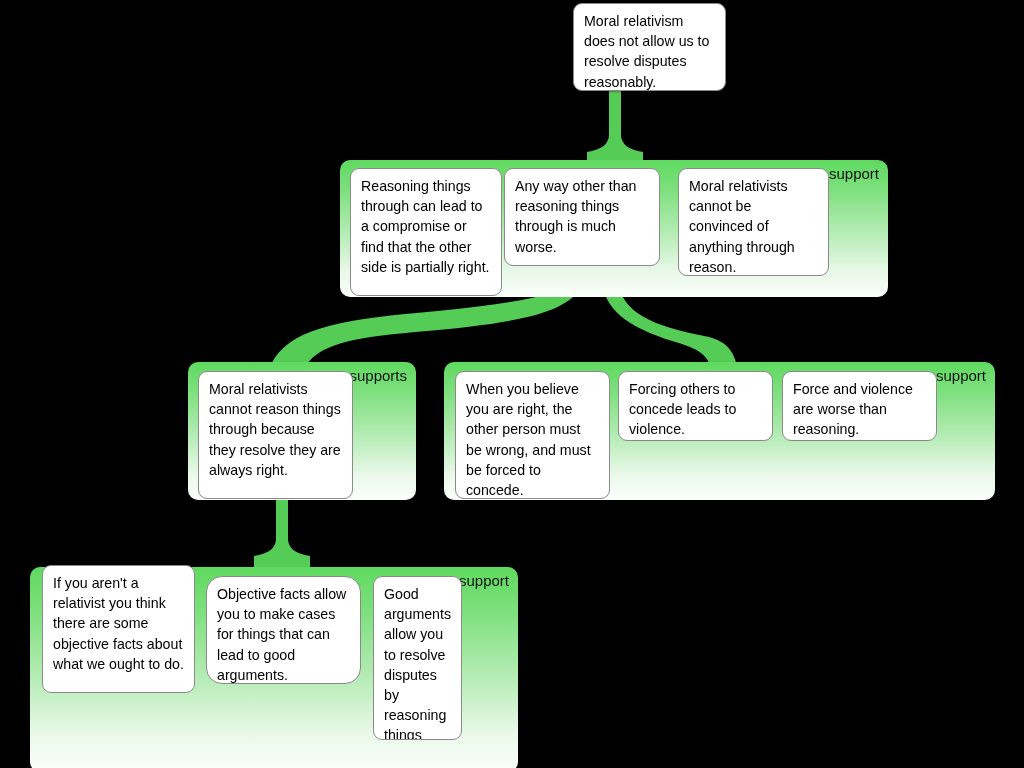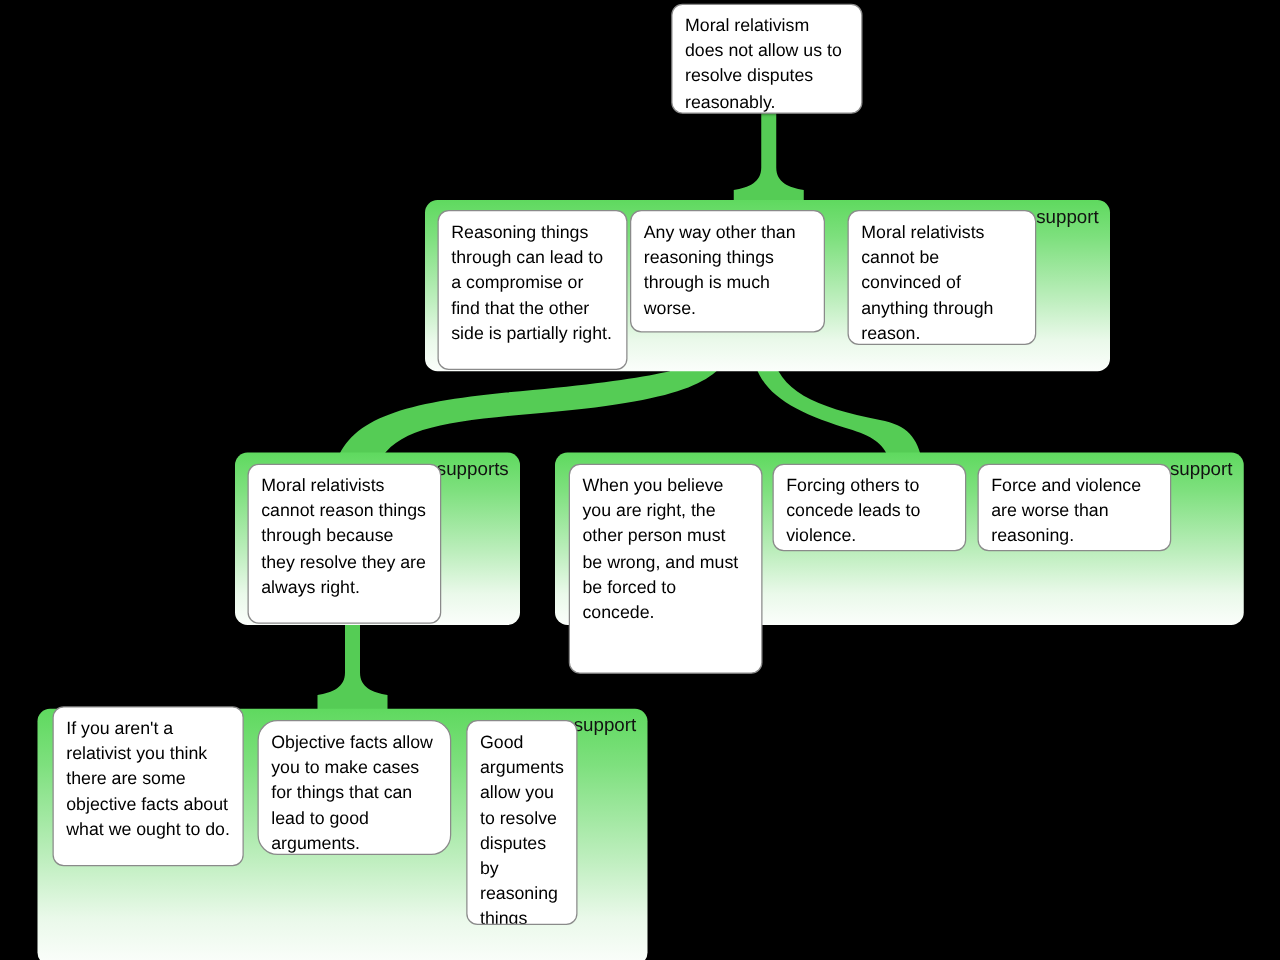--- a/index.html
+++ b/index.html
@@ -41,20 +41,21 @@
     border-radius: 9px;
     box-sizing: border-box;
     padding: 7px 9px 7px 10px;
     font-size: 14.2px;
     line-height: 20.2px;
     color: #000000;
     overflow: hidden;
   }
   .claim.root {
     box-shadow: 0 1px 2px rgba(0,0,0,0.35);
+    margin-left: 36px;
   }
 
   
   .conn {
     position: absolute;
     pointer-events: none;
   }
   .conn svg { display: block; overflow: visible; }
 </style>
 </head>
@@ -115,21 +116,21 @@
   <div class="claim root" style="left:537px; top:3px; width:153px; height:88px;">Moral relativism does not allow us to resolve disputes reasonably.</div>
 
   <div class="claim" style="left:350px; top:168px; width:152px; height:128px;">Reasoning things through can lead to a compromise or find that the other side is partially right.</div>
 
   <div class="claim" style="left:504px; top:168px; width:156px; height:98px;">Any way other than reasoning things through is much worse.</div>
 
   <div class="claim" style="left:678px; top:168px; width:151px; height:108px;">Moral relativists cannot be convinced of anything through reason.</div>
 
   <div class="claim" style="left:198px; top:371px; width:155px; height:128px;">Moral relativists cannot reason things through because they resolve they are always right.</div>
 
-  <div class="claim" style="left:455px; top:371px; width:155px; height:168px;">When you believe you are right, the other person must be wrong, and must be forced to concede.</div>
+  <div class="claim" style="left:455px; top:371px; width:155px; height:128px;">When you believe you are right, the other person must be wrong, and must be forced to concede.</div>
 
   <div class="claim" style="left:618px; top:371px; width:155px; height:70px;">Forcing others to concede leads to violence.</div>
 
   <div class="claim" style="left:782px; top:371px; width:155px; height:70px;">Force and violence are worse than reasoning.</div>
 
   <div class="claim" style="left:42px; top:565px; width:153px; height:128px;">If you aren't a relativist you think there are some objective facts about what we ought to do.</div>
 
   <div class="claim" style="left:206px; top:576px; width:155px; height:108px;border-radius:16px;">Objective facts allow you to make cases for things that can lead to good arguments.</div>
 
   <div class="claim" style="left:373px; top:576px; width:89px; height:164px;">Good arguments allow you to resolve disputes by reasoning things through.</div>

